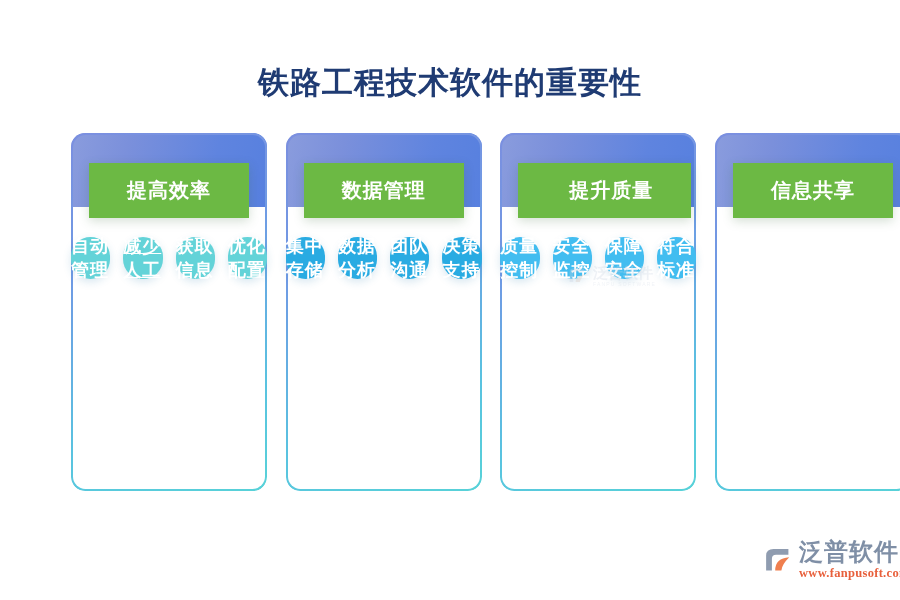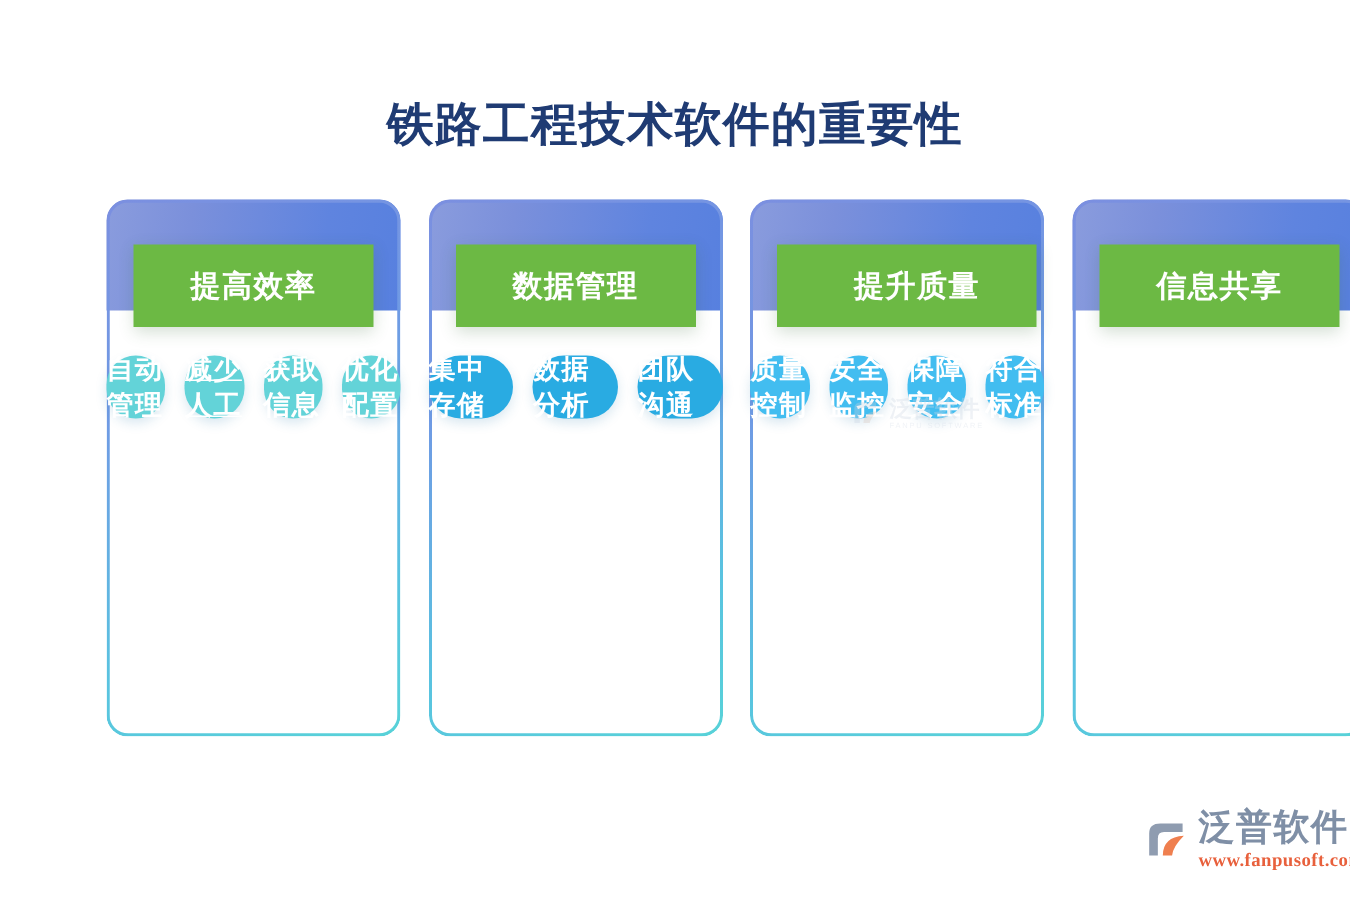--- a/index.html
+++ b/index.html
@@ -211,20 +211,21 @@
   </div>
 
   <div class="card">
     <div class="card-band"></div>
     <div class="card-outline"></div>
     <div class="card-heading" style="background: rgb(108, 185, 68);">数据管理</div>
     <div class="pill-list">
       <div class="pill" style="background: rgb(41, 171, 226);">集中存储</div>
       <div class="pill" style="background: rgb(41, 171, 226);">数据分析</div>
       <div class="pill" style="background: rgb(41, 171, 226);">团队沟通</div>
+      <div class="pill" style="background: rgb(41, 171, 226);">决策支持</div>
     </div>
   </div>
 
   <div class="card">
     <div class="card-band"></div>
     <div class="card-outline"></div>
     <div class="card-heading" style="background: rgb(108, 185, 68); padding-left: 13px;">提升质量</div>
     <div class="pill-list">
       <div class="pill" style="background: rgb(66, 189, 240);">质量控制</div>
       <div class="pill" style="background: rgb(66, 189, 240);">安全监控</div>

